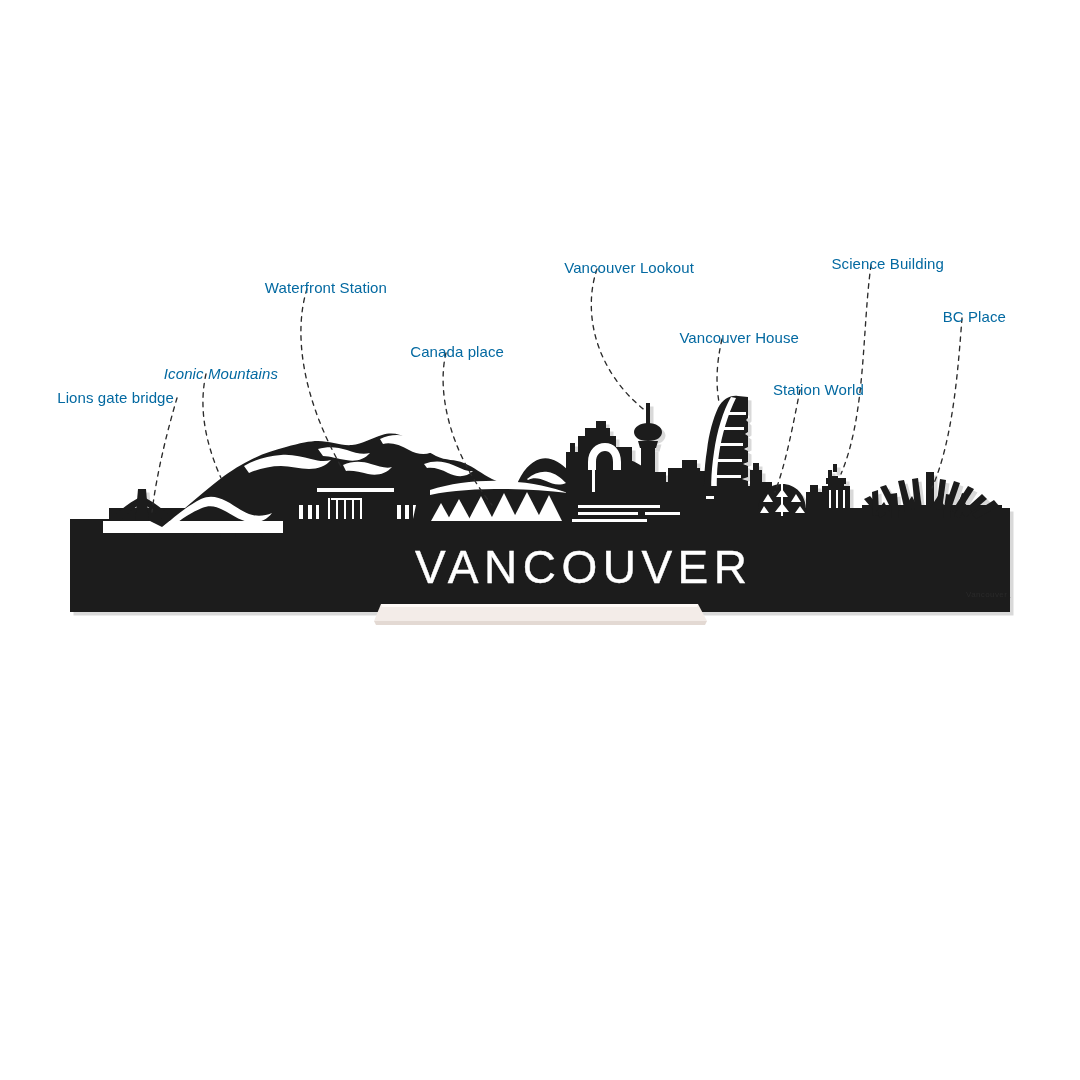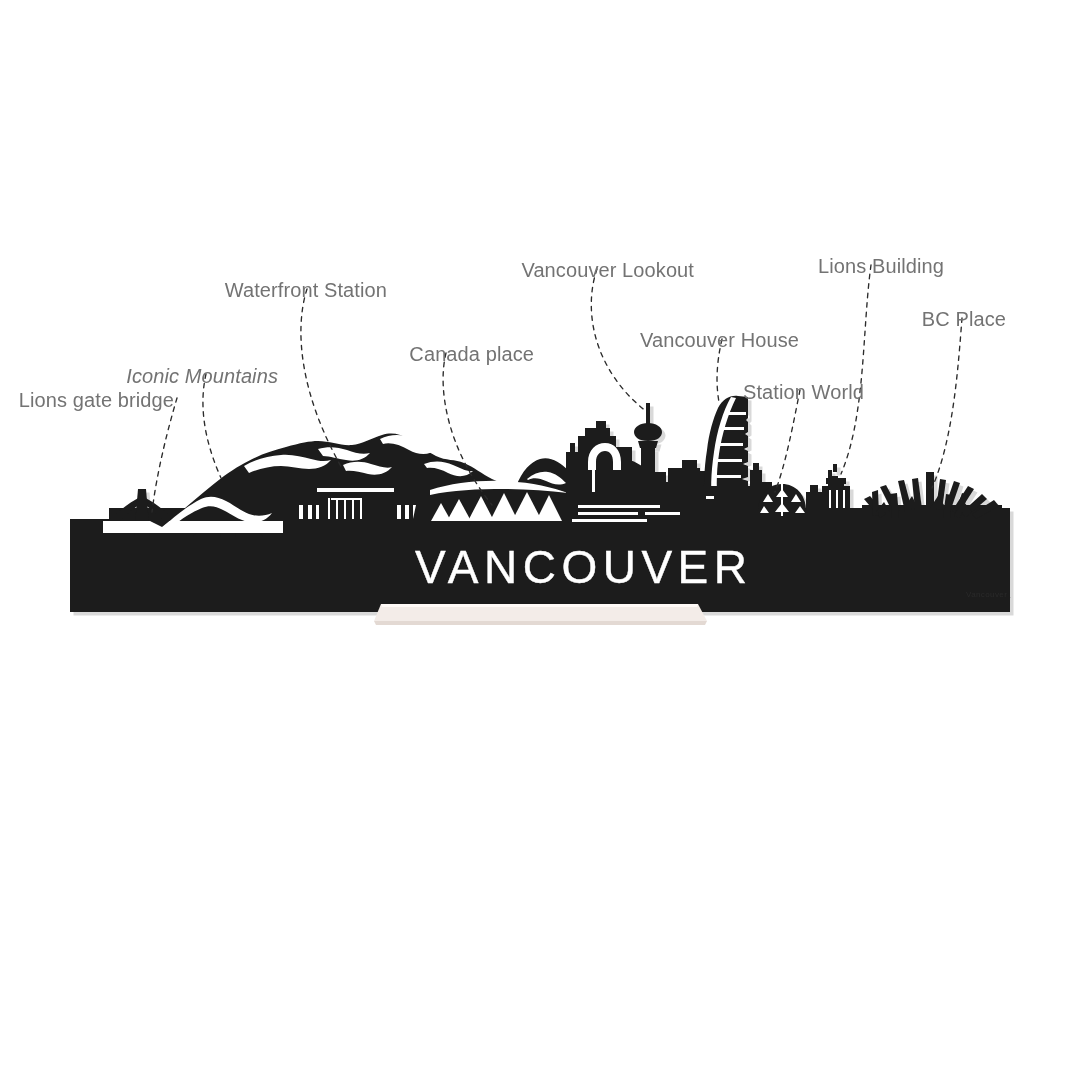--- a/index.html
+++ b/index.html
@@ -25,24 +25,24 @@
     position: absolute;
     left: 0;
     top: 0;
     width: 1080px;
     height: 1080px;
   }
   .label {
     position: absolute;
     white-space: nowrap;
     font-family: "Liberation Sans", sans-serif;
-    font-size: 20px;
+    font-size: 15px;
     font-weight: 400;
     letter-spacing: 0.1px;
-    color: #737373;
+    color: #0369a1;
     line-height: 1;
   }
   .label.anchor-end { transform: translateX(-100%); }
 </style>
 </head>
 <body>
 
 <div id="stage">
 
   <svg id="artboard" viewBox="0 0 1080 1080" xmlns="http://www.w3.org/2000/svg">
@@ -397,21 +397,21 @@
         <path d="M 800,390 C 793,425 786,463 775,492"></path>
         <path d="M 871,265 C 862,330 866,415 841,474"></path>
         <path d="M 962,318 C 958,370 953,440 932,488"></path>
       </g>
   </svg>
 
   <div id="labels-layer">
       <div class="label anchor-end" style="left: 174px; top: 390px; text-align: right;">Lions gate bridge</div>
       <div class="label anchor-end" style="left: 278px; top: 366px; font-style: italic;">Iconic Mountains</div>
       <div class="label anchor-end" style="left: 387px; top: 280px; text-align: right;">Waterfront Station</div>
-      <div class="label anchor-end" style="left: 504px; top: 344px; margin-left: 30px;">Canada place</div>
+      <div class="label anchor-end" style="left: 504px; top: 344px;">Canada place</div>
       <div class="label anchor-end" style="left: 694px; top: 260px;">Vancouver Lookout</div>
       <div class="label anchor-end" style="left: 799px; top: 330px;">Vancouver House</div>
       <div class="label anchor-end" style="left: 864px; top: 382px;">Station World</div>
-      <div class="label anchor-end" style="left: 944px; top: 256px;">Lions Building</div>
+      <div class="label anchor-end" style="left: 944px; top: 256px;">Science Building</div>
       <div class="label anchor-end" style="left: 1006px; top: 309px;">BC Place</div>
     </div>
 
 </div>
 
 </body></html>

